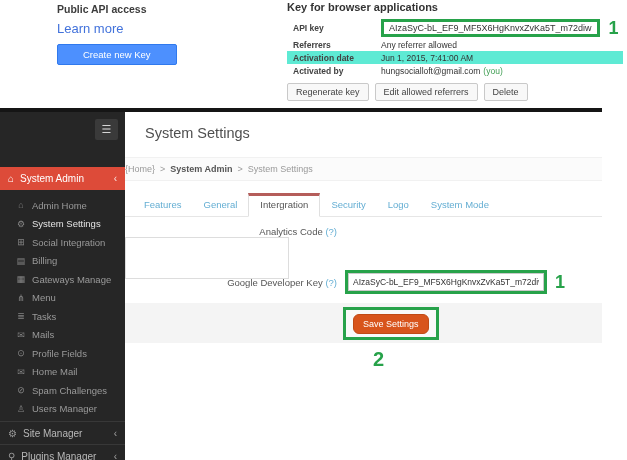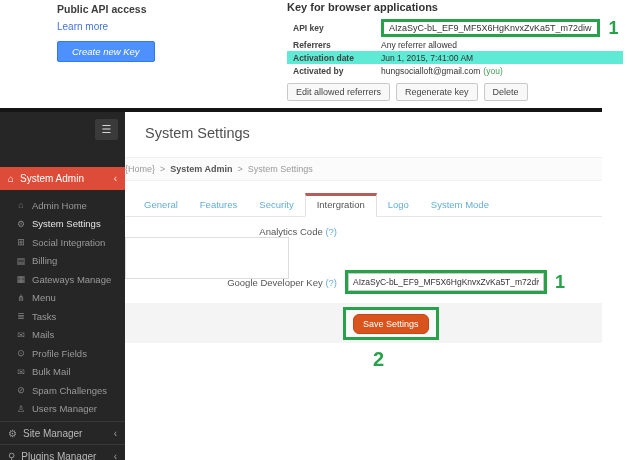--- a/index.html
+++ b/index.html
@@ -5,22 +5,22 @@
   html,body { margin:0; padding:0; background:#fff; }
   .screen {
     position:relative; width:627px; height:460px; overflow:hidden;
     background:#fff; font-family:"Liberation Sans", sans-serif;
     -webkit-font-smoothing:antialiased;
   }
   
   .api-left { position:absolute; left:57px; top:3px; width:248px; }
   .api-left .h { font-size:10.5px; font-weight:bold; color:#3c3c3c; }
   .api-left .desc { margin-top:7px; font-size:8.5px; line-height:1.4; color:#7a7a7a; }
-  .learn { display:inline-block; margin-top:6px; font-size:10px; color:var(--link-blue); text-decoration:none; cursor:pointer; }
-  .create-btn { display:block; margin-top:7px; background:var(--google-blue); border:1px solid #3079ed; border-radius:2px; color:#fff; font-size:9.5px; padding:4px 14px; cursor:pointer;font-style:italic; }
+  .learn { display:inline-block; margin-top:6px; font-size:13px; color:var(--link-blue); text-decoration:none; cursor:pointer; }
+  .create-btn { display:block; margin-top:7px; background:var(--google-blue); border:1px solid #3079ed; border-radius:2px; color:#fff; font-size:9.5px; padding:4px 25px; cursor:pointer; }
 
   .api-right { position:absolute; left:287px; top:1px; width:336px; }
   .api-right .h { font-size:11px; font-weight:bold; color:#333; margin-bottom:4px; }
   .krow { display:flex; align-items:center; font-size:8.5px; min-height:13px; padding-left:6px; }
   .krow .klabel { width:88px; flex-shrink:0; font-weight:bold; color:#424242; }
   .krow .kvalue { color:#333; }
   .krow.alt { background:#5eead4; }
   .krow.keyrow { min-height:21px; padding-left:6px; }
   .keybox { border:3px solid var(--highlight-green); background:#fff; padding:1px 5px; font-size:9px; color:#333; white-space:nowrap; }
   .ann { font-weight:bold; color:var(--highlight-green); line-height:1; }
@@ -101,22 +101,22 @@
       <div class="kvalue">Jun 1, 2015, 7:41:00 AM</div>
     </div>
 
     <div class="krow">
       <div class="klabel">Activated by</div>
       <div class="kvalue">hungsocialloft@gmail.com</div>
       <span class="suffix">(you)</span>
     </div>
 
     <div class="kbtns">
+      <button class="kbtn">Regenerate key</button>
       <button class="kbtn">Edit allowed referrers</button>
-      <button class="kbtn">Regenerate key</button>
       <button class="kbtn">Delete</button>
     </div>
   </div>
 
   <div class="app">
 
     <div class="sidebar">
       <div class="hamburger">☰</div>
 
       <div class="redbar">
@@ -157,21 +157,21 @@
         <div class="sitem">
           <span class="sicon">✉</span>
           <span>Mails</span>
         </div>
         <div class="sitem">
           <span class="sicon">⊙</span>
           <span>Profile Fields</span>
         </div>
         <div class="sitem">
           <span class="sicon">✉</span>
-          <span>Bulk Mail</span>
+          <span>Home Mail</span>
         </div>
         <div class="sitem">
           <span class="sicon">⊘</span>
           <span>Spam Challenges</span>
         </div>
         <div class="sitem">
           <span class="sicon">♙</span>
           <span>Users Manager</span>
         </div>
       </div>
@@ -193,24 +193,24 @@
 
       <div class="crumb">
         <span class="blink">{Home}</span>
         <span>&gt;</span>
         <span class="bold">System Admin</span>
         <span>&gt;</span>
         <span>System Settings</span>
       </div>
 
       <div class="tabs">
+        <div class="tab">Features</div>
         <div class="tab">General</div>
-        <div class="tab">Features</div>
+        <div class="tab active">Intergration</div>
         <div class="tab">Security</div>
-        <div class="tab active">Intergration</div>
         <div class="tab">Logo</div>
         <div class="tab">System Mode</div>
       </div>
 
       <div class="frow frow1">
         <div class="flabel">
           <span>Analytics Code</span>
           <span class="helpmark">(?)</span>
         </div>
         <textarea class="analytics-ta" style=""></textarea>

